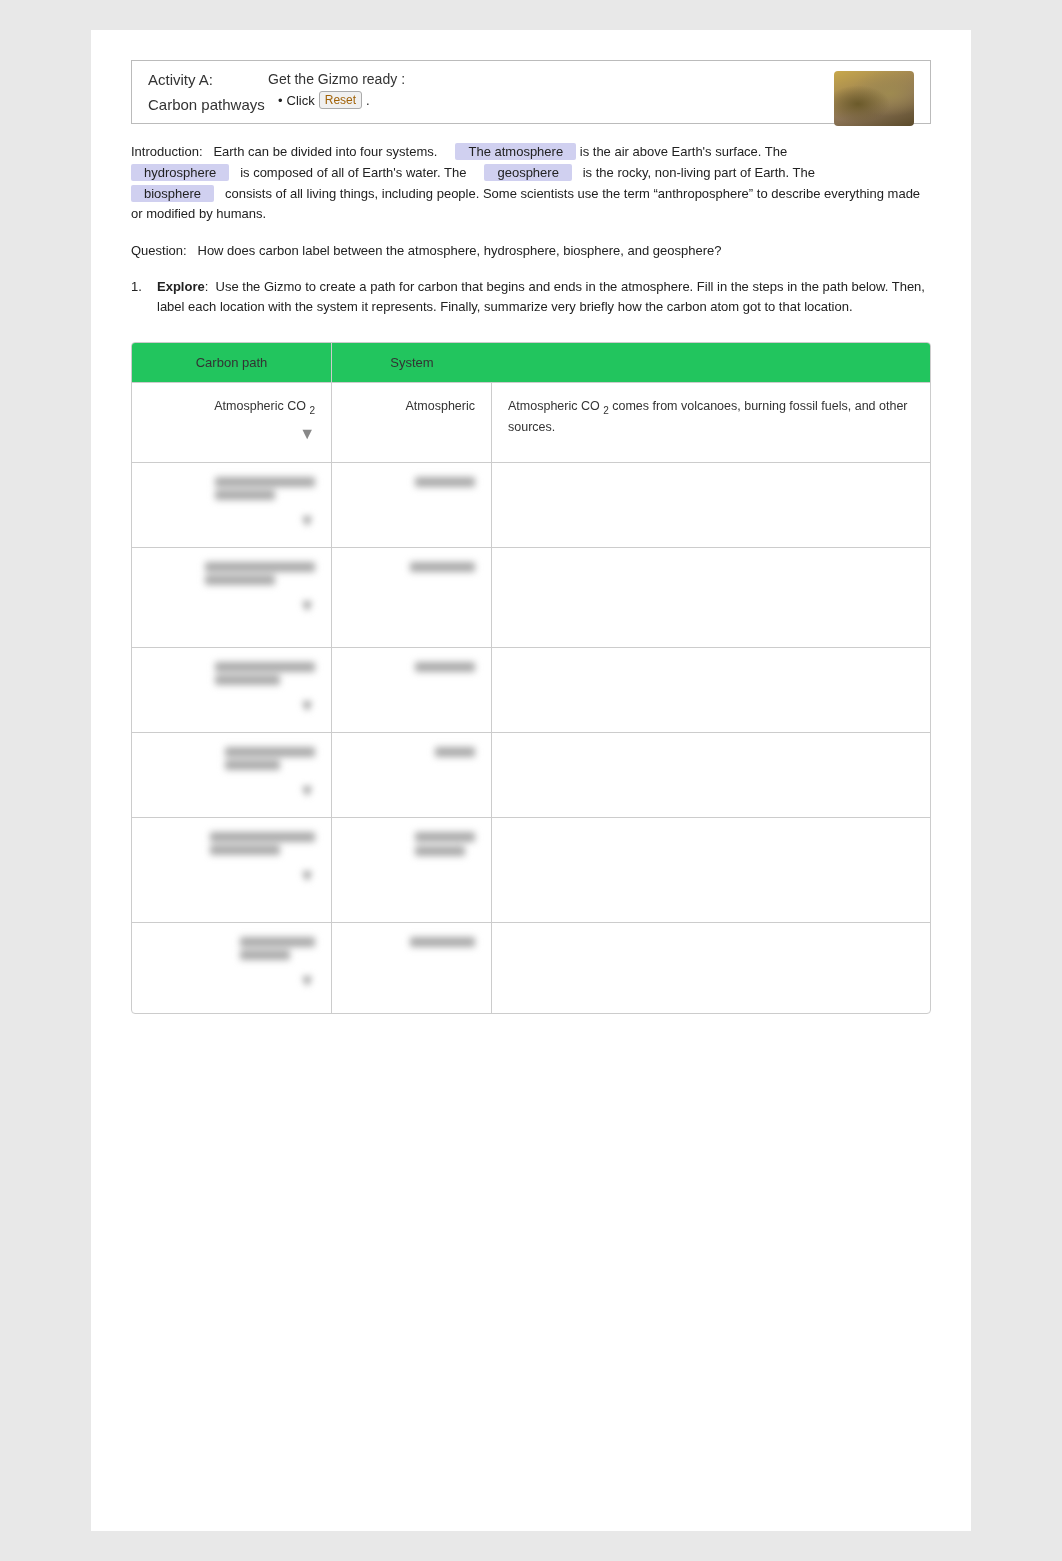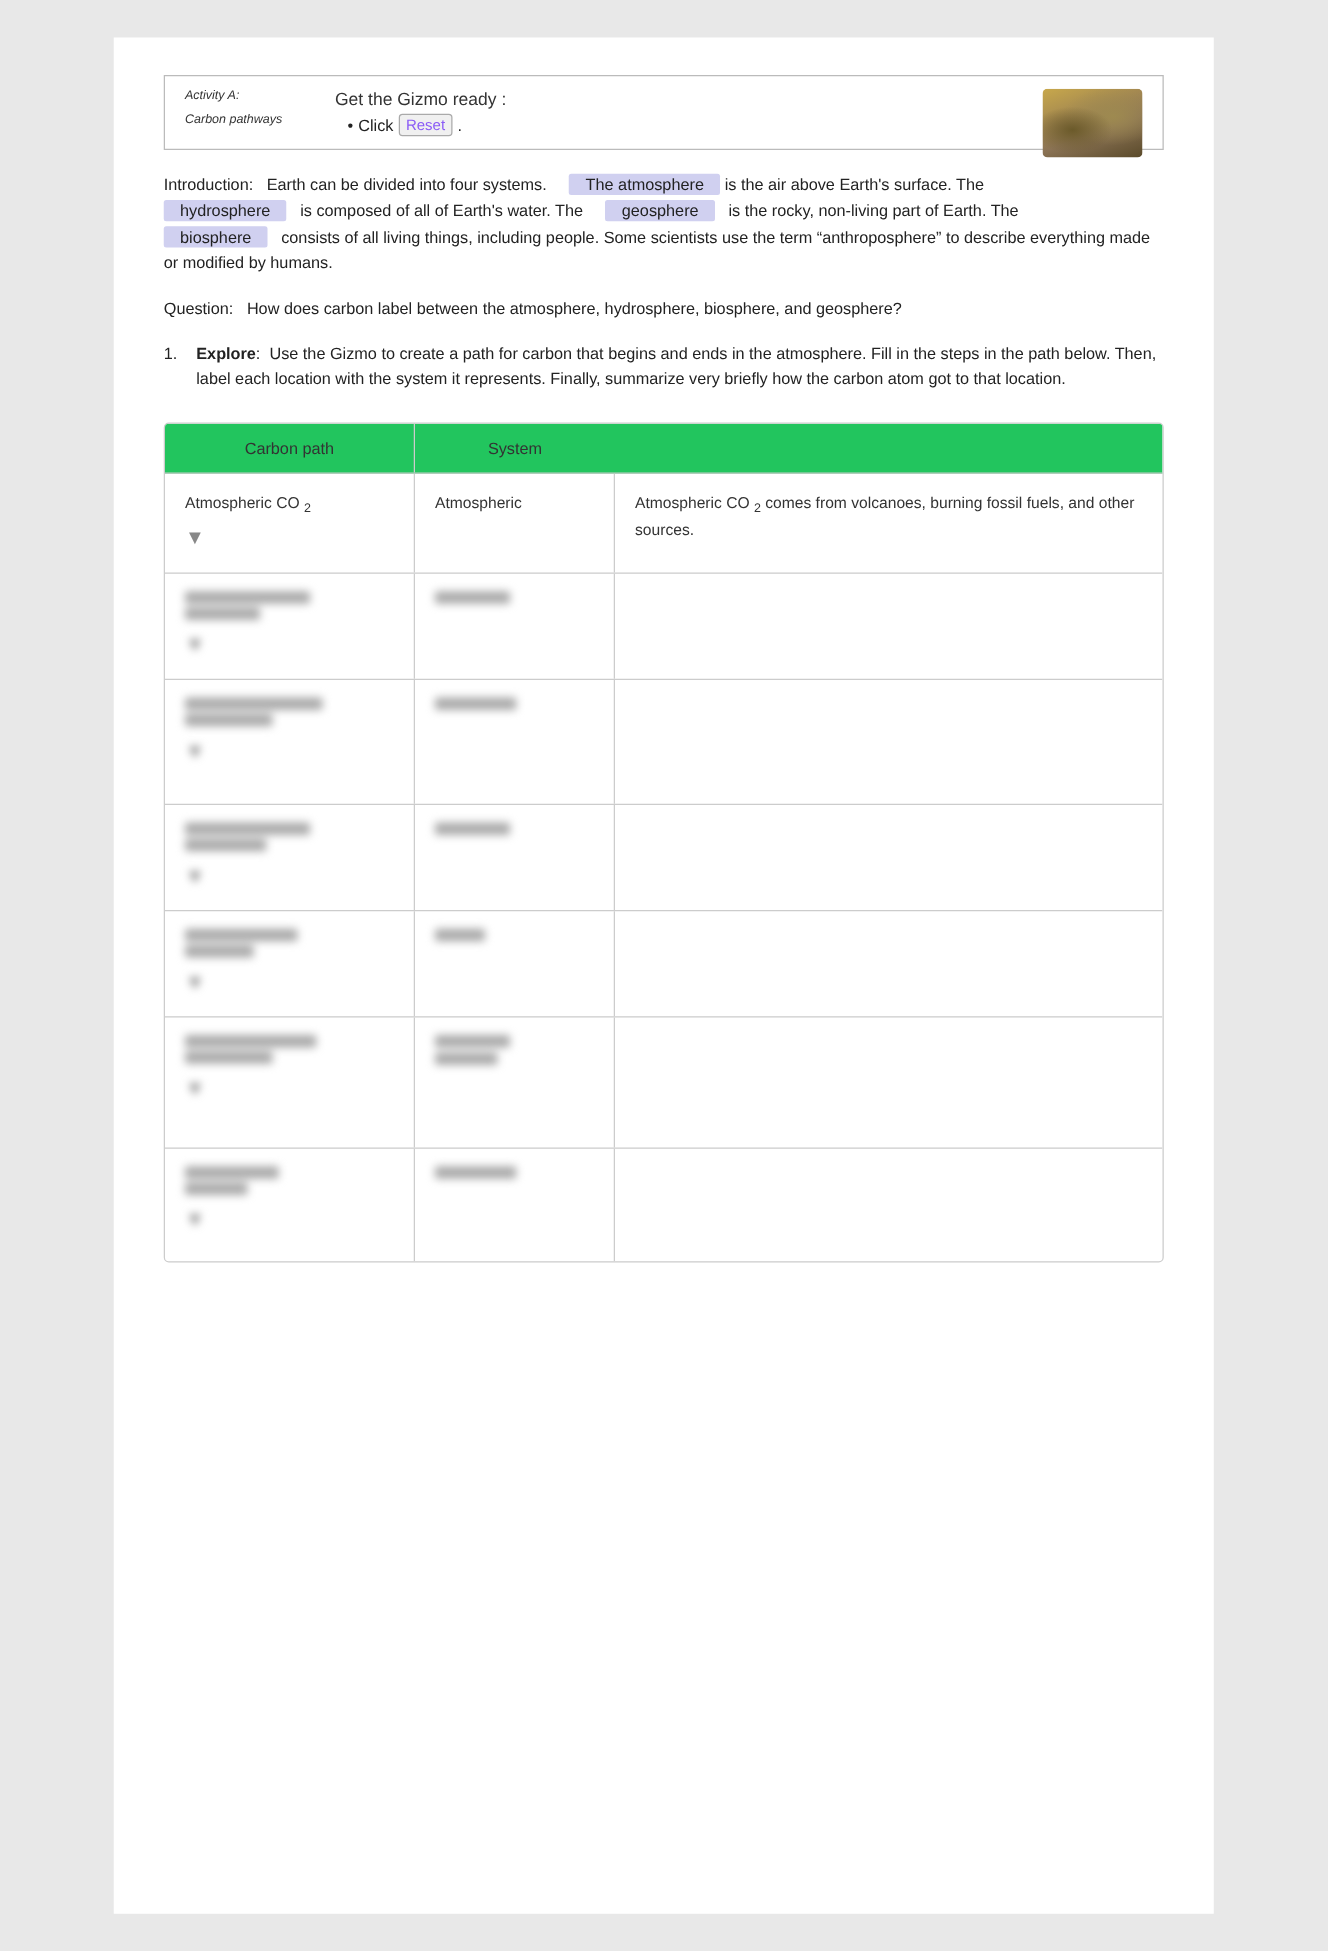--- a/index.html
+++ b/index.html
@@ -23,24 +23,23 @@
     .header-box {
       border: 1px solid #bbb;
       padding: 10px 16px;
       display: flex;
       align-items: flex-start;
       margin-bottom: 18px;
       background: #fff;
       position: relative;
     }
     .activity-label {
-      font-size: 10px;
+      font-size: 15px;
       color: #333;
       min-width: 120px;
-      font-style: italic;
     }
     .activity-content {
       flex: 1;
     }
     .activity-title {
       font-size: 14px;
       font-weight: normal;
       color: #333;
       margin-bottom: 4px;
       display: flex;
@@ -128,21 +127,21 @@
     }
     .table-row-data:last-child {
       border-bottom: none;
     }
     .table-cell {
       padding: 14px 16px;
       border-right: 1px solid #ccc;
       font-size: 12.5px;
       color: #333;
       display: flex;
-      align-items: flex-start;
+      align-items: flex-end;
       flex-direction: column;
       justify-content: flex-start;
       line-height: 1.5;
     }
     .table-cell:last-child {
       border-right: none;
     }
     .sub2 {
       font-size: 10px;
       vertical-align: sub;
@@ -156,21 +155,21 @@
       filter: blur(3.5px);
       pointer-events: none;
     }
     .reset-btn {
       display: inline;
       background: #f0f0f0;
       border: 1px solid #aaa;
       border-radius: 3px;
       padding: 1px 5px;
       font-size: 12px;
-      color: #8b5cf6;
+      color: #a16207;
     }
   </style>
 </head>
 <body>
 
 <div class="page">
 
   <div class="header-box">
     <div class="activity-label">
       <div>Activity A:</div>

